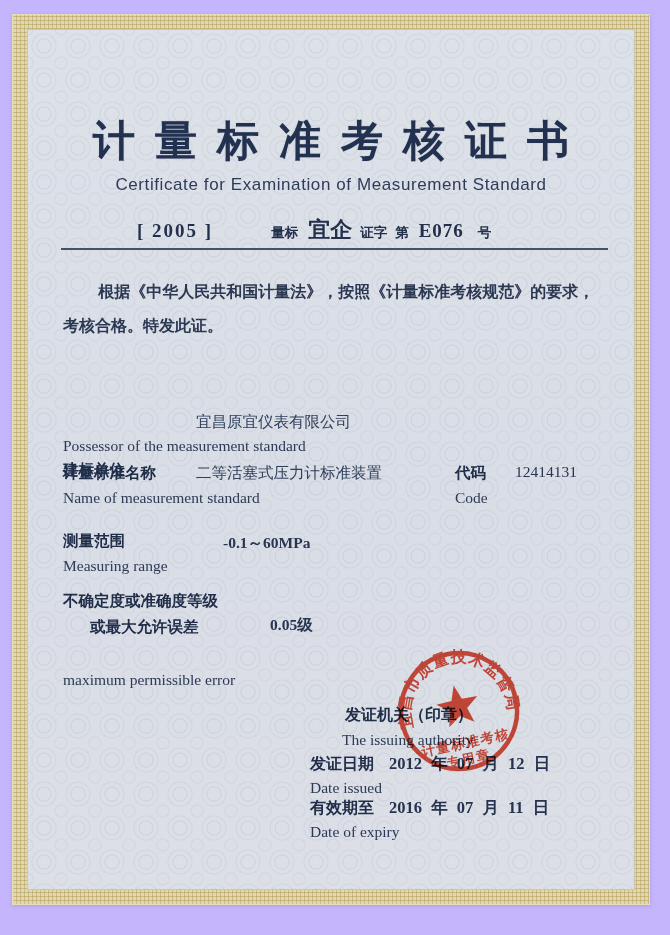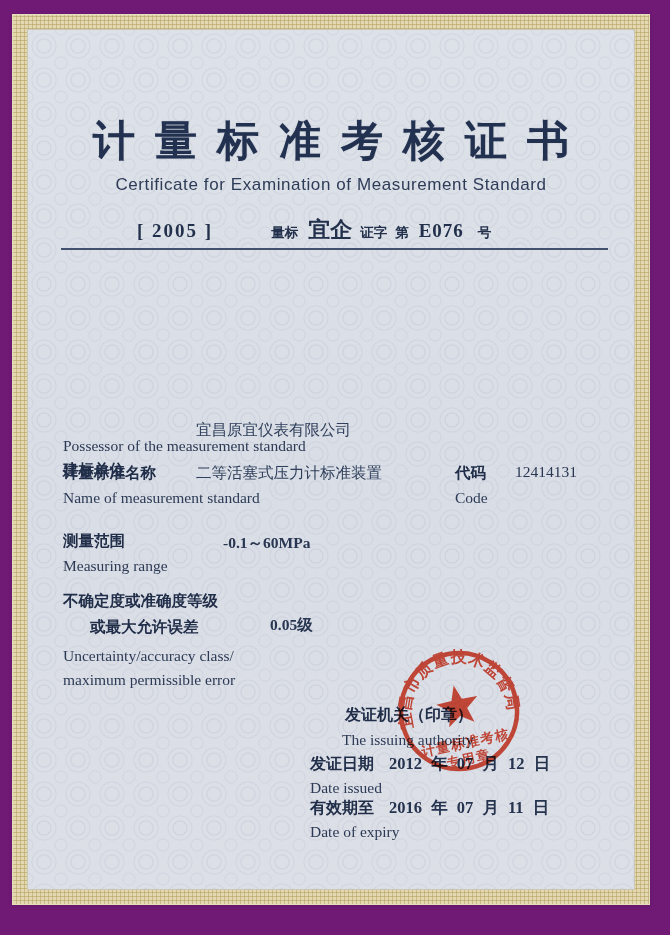--- a/index.html
+++ b/index.html
@@ -3,21 +3,21 @@
 <meta charset="utf-8">
 <style>
   html,body{margin:0;padding:0;}
   body{
     width:670px;height:935px;
     font-family:"Liberation Sans",sans-serif;
     background:#f3f3ef;
     position:relative;
     -webkit-font-smoothing:antialiased;
   }
-  #screen{position:absolute;inset:0;overflow:hidden;background:#701a75;}
+  #screen{position:absolute;inset:0;overflow:hidden;background:#c4b5fd;}
 
   
   .cert-frame{
     position:absolute;left:12px;top:14px;width:638px;height:891px;
     background-color:#d9cb97;
     background-image:
       repeating-linear-gradient(90deg, rgba(176,156,92,.5) 0 1px, rgba(255,255,255,0) 1px 4px),
       repeating-linear-gradient(0deg, rgba(176,156,92,.4) 0 1px, rgba(255,255,255,.25) 1px 4px);
     box-shadow:0 0 0 1px #e6ddba inset, 0 1px 4px rgba(0,0,0,.12);
   }
@@ -115,41 +115,44 @@
         <span class="year">[ 2005 ]</span>
         <span class="sm g60">量标</span>
         <span class="big g10">宜企</span>
         <span class="sm g8">证字</span>
         <span class="sm g8">第</span>
         <span class="serial g10">E076</span>
         <span class="sm g14">号</span>
       </div>
       <div class="rule"></div>
 
+      <div class="stmt-cn">
+        <div class="indent">根据《中华人民共和国计量法》，按照《计量标准考核规范》的要求，</div>
+        <div>考核合格。特发此证。</div>
+      </div>
 
 
       <div class="abs label-cn" style="left:36px;top:383px;margin-top:48px;">建标单位</div>
-      <div class="abs value-cn" style="left:169px;top:383px;margin-top:8px;">宜昌原宜仪表有限公司</div>
+      <div class="abs value-cn" style="left:169px;top:383px;">宜昌原宜仪表有限公司</div>
       <div class="abs label-en" style="left:36px;top:408px;">Possessor of the measurement standard</div>
 
       <div class="abs label-cn" style="left:36px;top:434px;">计量标准名称</div>
       <div class="abs value-cn" style="left:169px;top:434px;">二等活塞式压力计标准装置</div>
       <div class="abs label-cn" style="left:428px;top:434px;">代码</div>
       <div class="abs value-serif" style="left:488px;top:434px;font-weight:400;">12414131</div>
       <div class="abs label-en" style="left:36px;top:460px;">Name of measurement standard</div>
       <div class="abs label-en" style="left:428px;top:460px;">Code</div>
 
       <div class="abs label-cn" style="left:36px;top:502px;">测量范围</div>
       <div class="abs value-serif" style="left:196px;top:504px;">-0.1～60MPa</div>
       <div class="abs label-en" style="left:36px;top:528px;">Measuring range</div>
 
       <div class="abs label-cn" style="left:36px;top:562px;">不确定度或准确度等级</div>
       <div class="abs label-cn" style="left:63px;top:588px;">或最大允许误差</div>
       <div class="abs value-serif" style="left:243px;top:586px;">0.05级</div>
-      <div class="abs label-en" style="left:36px;top:618px;">Uncertainty/accuracy class/</div>
       <div class="abs label-en" style="left:36px;top:642px;">maximum permissible error</div>
 
       <div class="abs issue-label" style="left:318px;top:676px;">发证机关（印章）</div>
       <div class="abs label-en" style="left:315px;top:702px;">The issuing authority</div>
 
       <div class="abs issue-label" style="left:283px;top:725px;">发证日期</div>
       <div class="abs date-val" style="left:362px;top:724px;">2012 年 07 月 12 日</div>
       <div class="abs label-en" style="left:283px;top:750px;">Date issued</div>
 
       <div class="abs issue-label" style="left:283px;top:769px;">有效期至</div>

